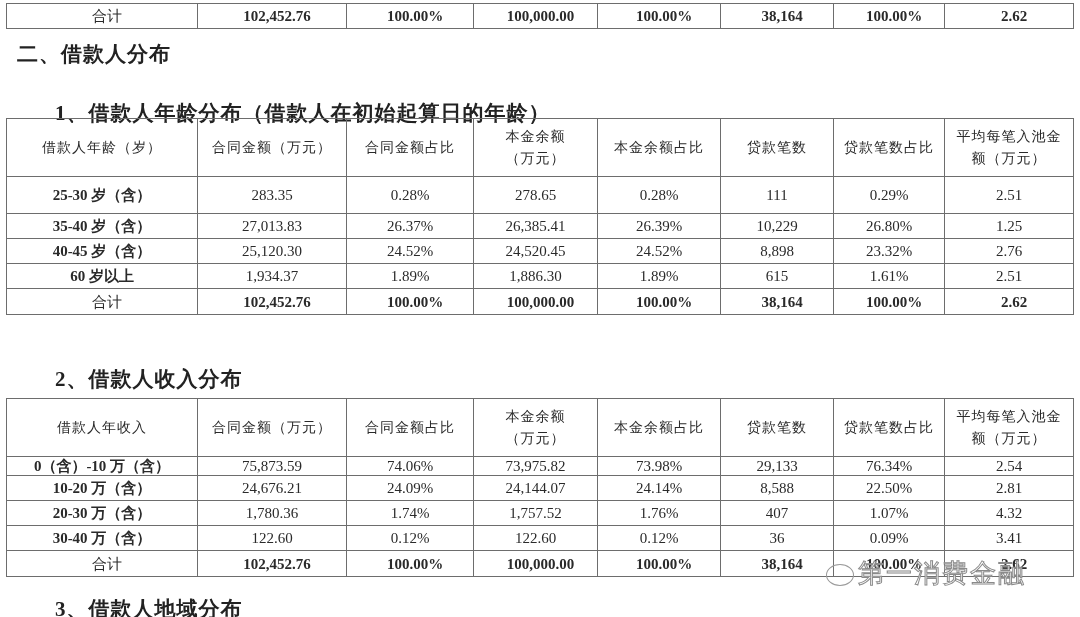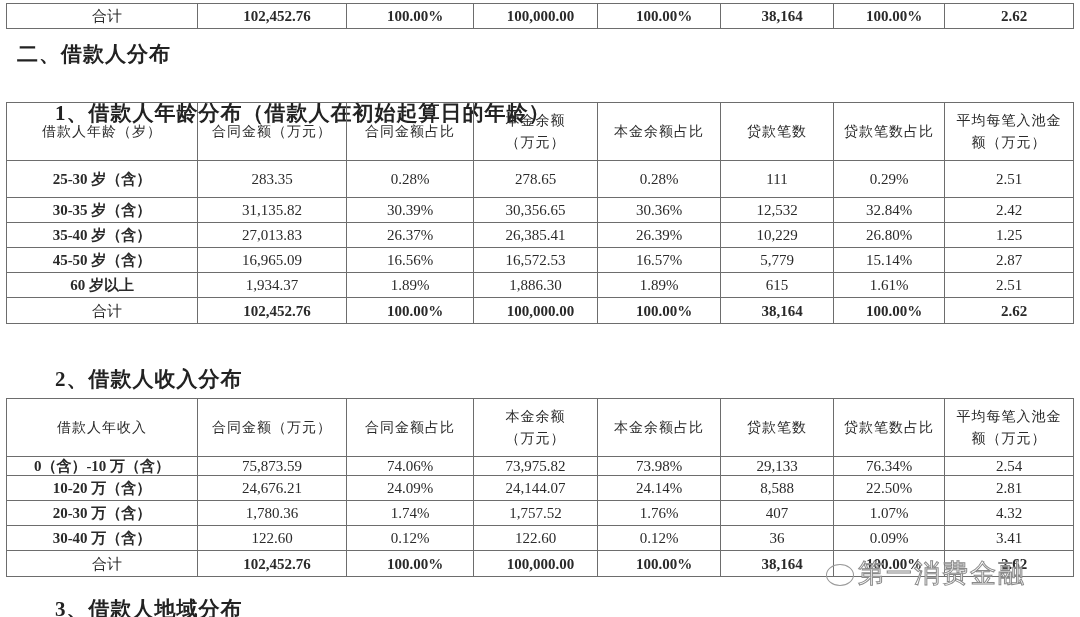--- a/index.html
+++ b/index.html
@@ -63,21 +63,21 @@
     <td>38,164</td>
     <td>100.00%</td>
     <td>2.62</td>
   </tr>
 </tbody>
   </table>
 
 <div class="heading" style="left:17px; top:40px;">二、借款人分布</div>
 <div class="heading" style="left:55px; top:86px;margin-top:13px;">1、借款人年龄分布（借款人在初始起算日的年龄）</div>
 
-<table class="dist" style="top:102px;border-radius:25px;">
+<table class="dist" style="top:118px;border-radius:25px;">
   <colgroup>
     <col style="width:191px">
       <col style="width:149px">
       <col style="width:127px">
       <col style="width:124px">
     <col style="width:123px">
       <col style="width:113px">
       <col style="width:111px">
       <col style="width:129px">
   </colgroup>
@@ -102,48 +102,38 @@
     <td class="lbl">25-30 岁（含）</td>
     <td>283.35</td>
     <td>0.28%</td>
     <td>278.65</td>
     <td>0.28%</td>
     <td>111</td>
     <td>0.29%</td>
     <td>2.51</td>
   </tr>
   <tr style="height:25px">
-    <td class="lbl">30-35 岁（含）</td>
-    <td>31,135.82</td>
-    <td>30.39%</td>
-    <td>30,356.65</td>
-    <td>30.36%</td>
-    <td>12,532</td>
-    <td>32.84%</td>
-    <td>2.42</td>
-  </tr>
-  <tr style="height:25px">
     <td class="lbl">35-40 岁（含）</td>
     <td>27,013.83</td>
     <td>26.37%</td>
     <td>26,385.41</td>
     <td>26.39%</td>
     <td>10,229</td>
     <td>26.80%</td>
     <td>1.25</td>
   </tr>
   <tr style="height:25px">
-    <td class="lbl">45-50 岁（含）</td>
-    <td>16,965.09</td>
-    <td>16.56%</td>
-    <td>16,572.53</td>
-    <td>16.57%</td>
-    <td>5,779</td>
-    <td>15.14%</td>
-    <td>2.87</td>
+    <td class="lbl">40-45 岁（含）</td>
+    <td>25,120.30</td>
+    <td>24.52%</td>
+    <td>24,520.45</td>
+    <td>24.52%</td>
+    <td>8,898</td>
+    <td>23.32%</td>
+    <td>2.76</td>
   </tr>
   <tr style="height:25px">
     <td class="lbl">60 岁以上</td>
     <td>1,934.37</td>
     <td>1.89%</td>
     <td>1,886.30</td>
     <td>1.89%</td>
     <td>615</td>
     <td>1.61%</td>
     <td>2.51</td>

